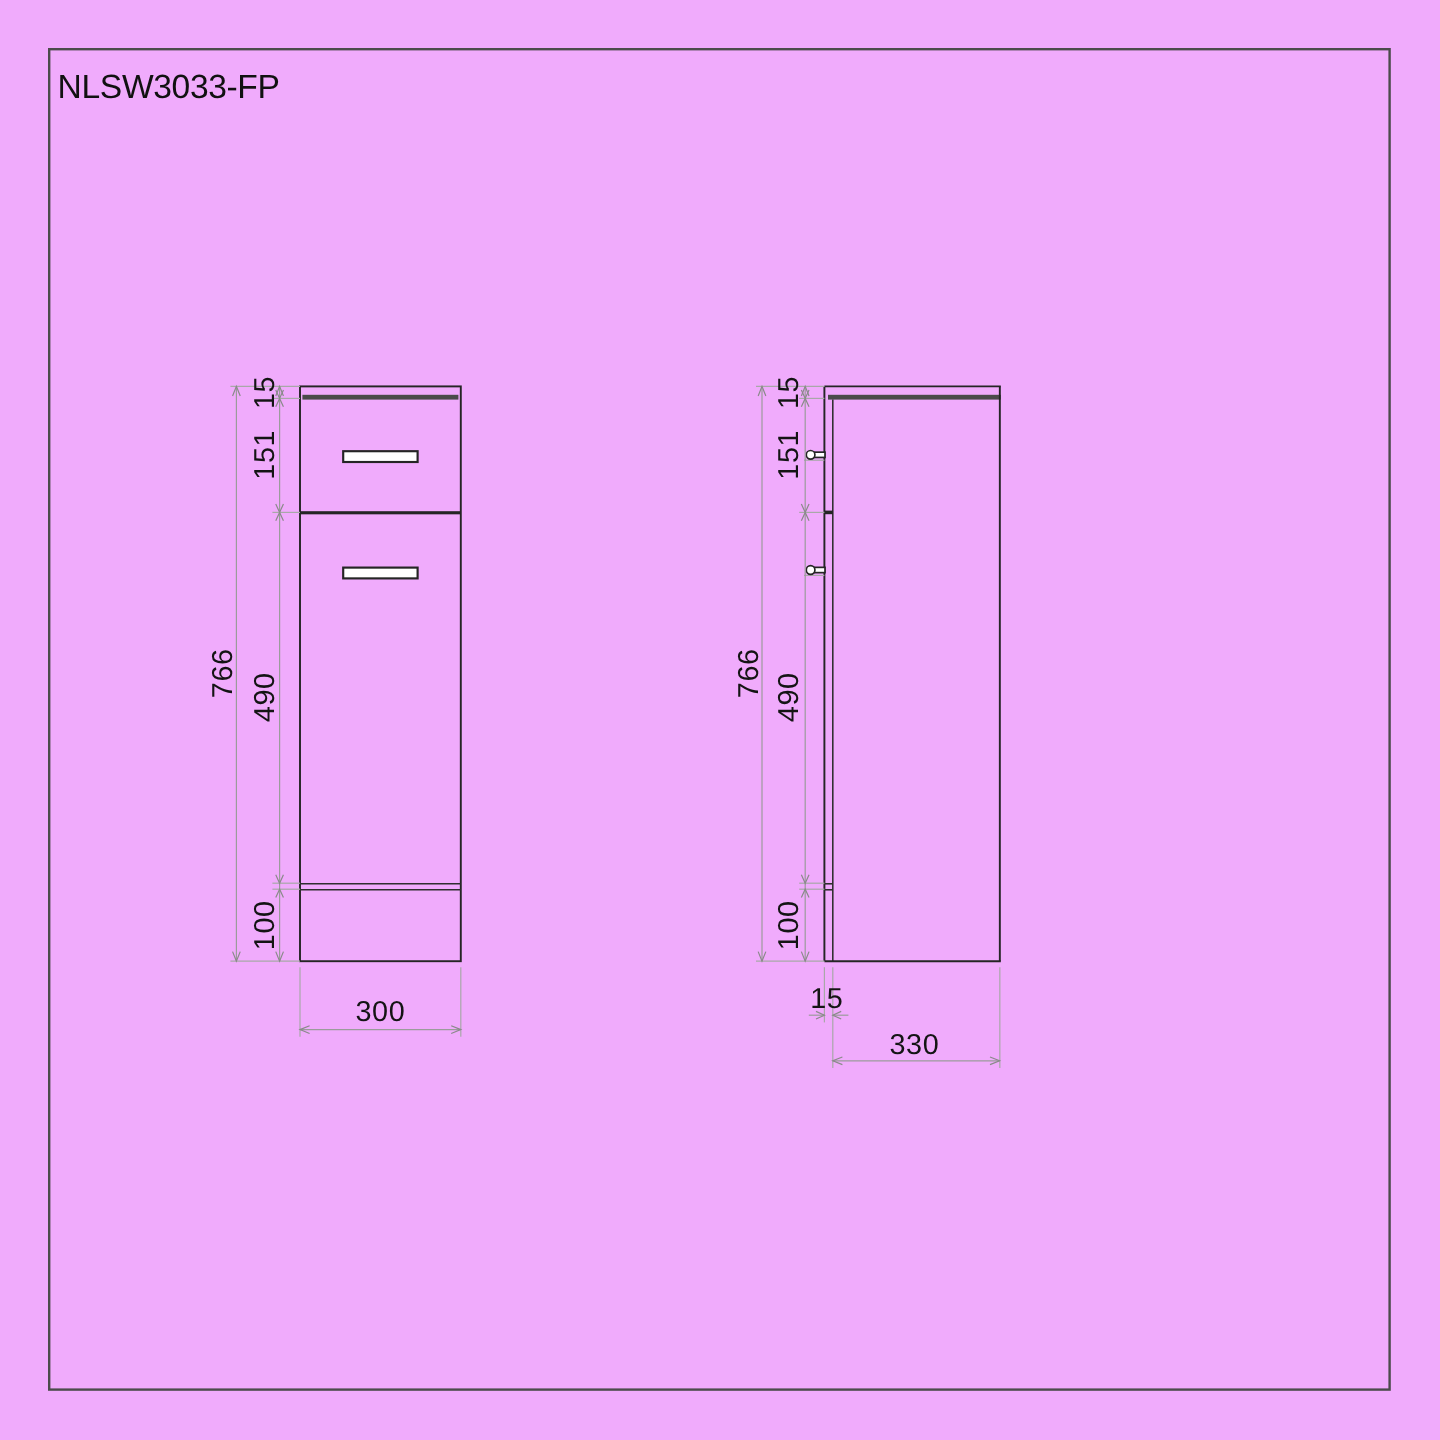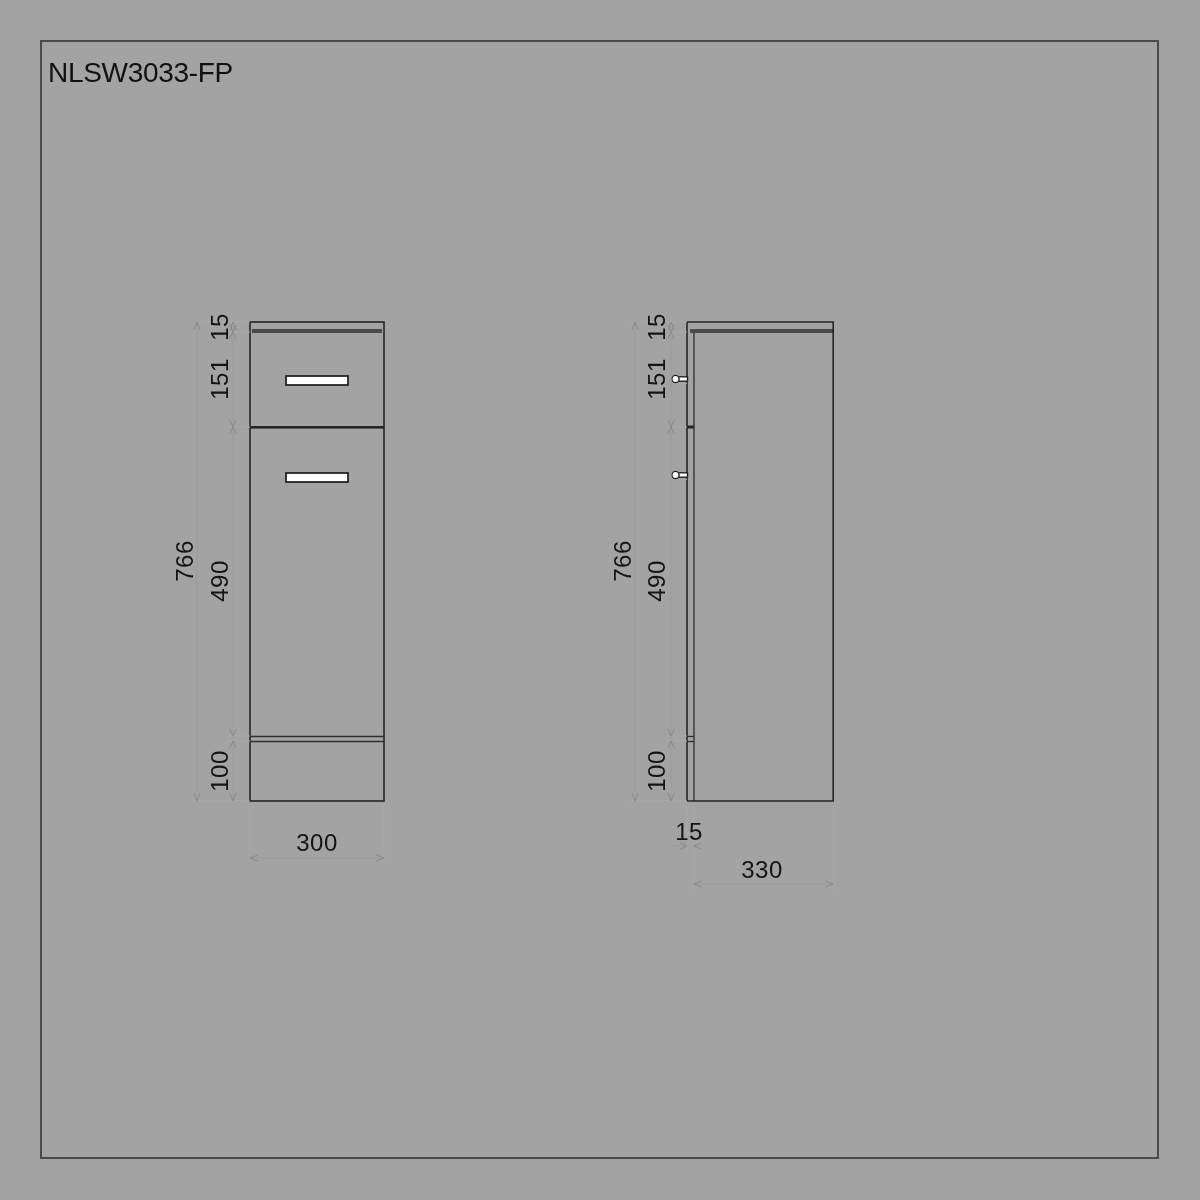--- a/index.html
+++ b/index.html
@@ -8,21 +8,21 @@
     background: #ffffff;
     width: 1200px;
     height: 1200px;
     overflow: hidden;
     font-family: "Liberation Sans", "DejaVu Sans", sans-serif;
   }
   .canvas {
     position: relative;
     width: 1200px;
     height: 1200px;
-    background: #a3a3a3;
+    background: #f0abfc;
   }
   svg { display: block; }
   .obj-line   { stroke: #252525; stroke-width: 1.6; fill: none; }
   .obj-thin   { stroke: #2e2e2e; stroke-width: 1.3; fill: none; }
   .band       { fill: #4a4a4a; stroke: none; }
   .divider    { fill: #252525; stroke: none; }
   .dim-line   { stroke: #9b9b9b; stroke-width: 1; fill: none; }
   .ext-line   { stroke: #a8a8a8; stroke-width: 1; fill: none; }
   .arrow      { stroke: #8a8a8a; stroke-width: 1; fill: none; }
   .handle     { stroke: #252525; stroke-width: 1.8; fill: #ffffff; }

